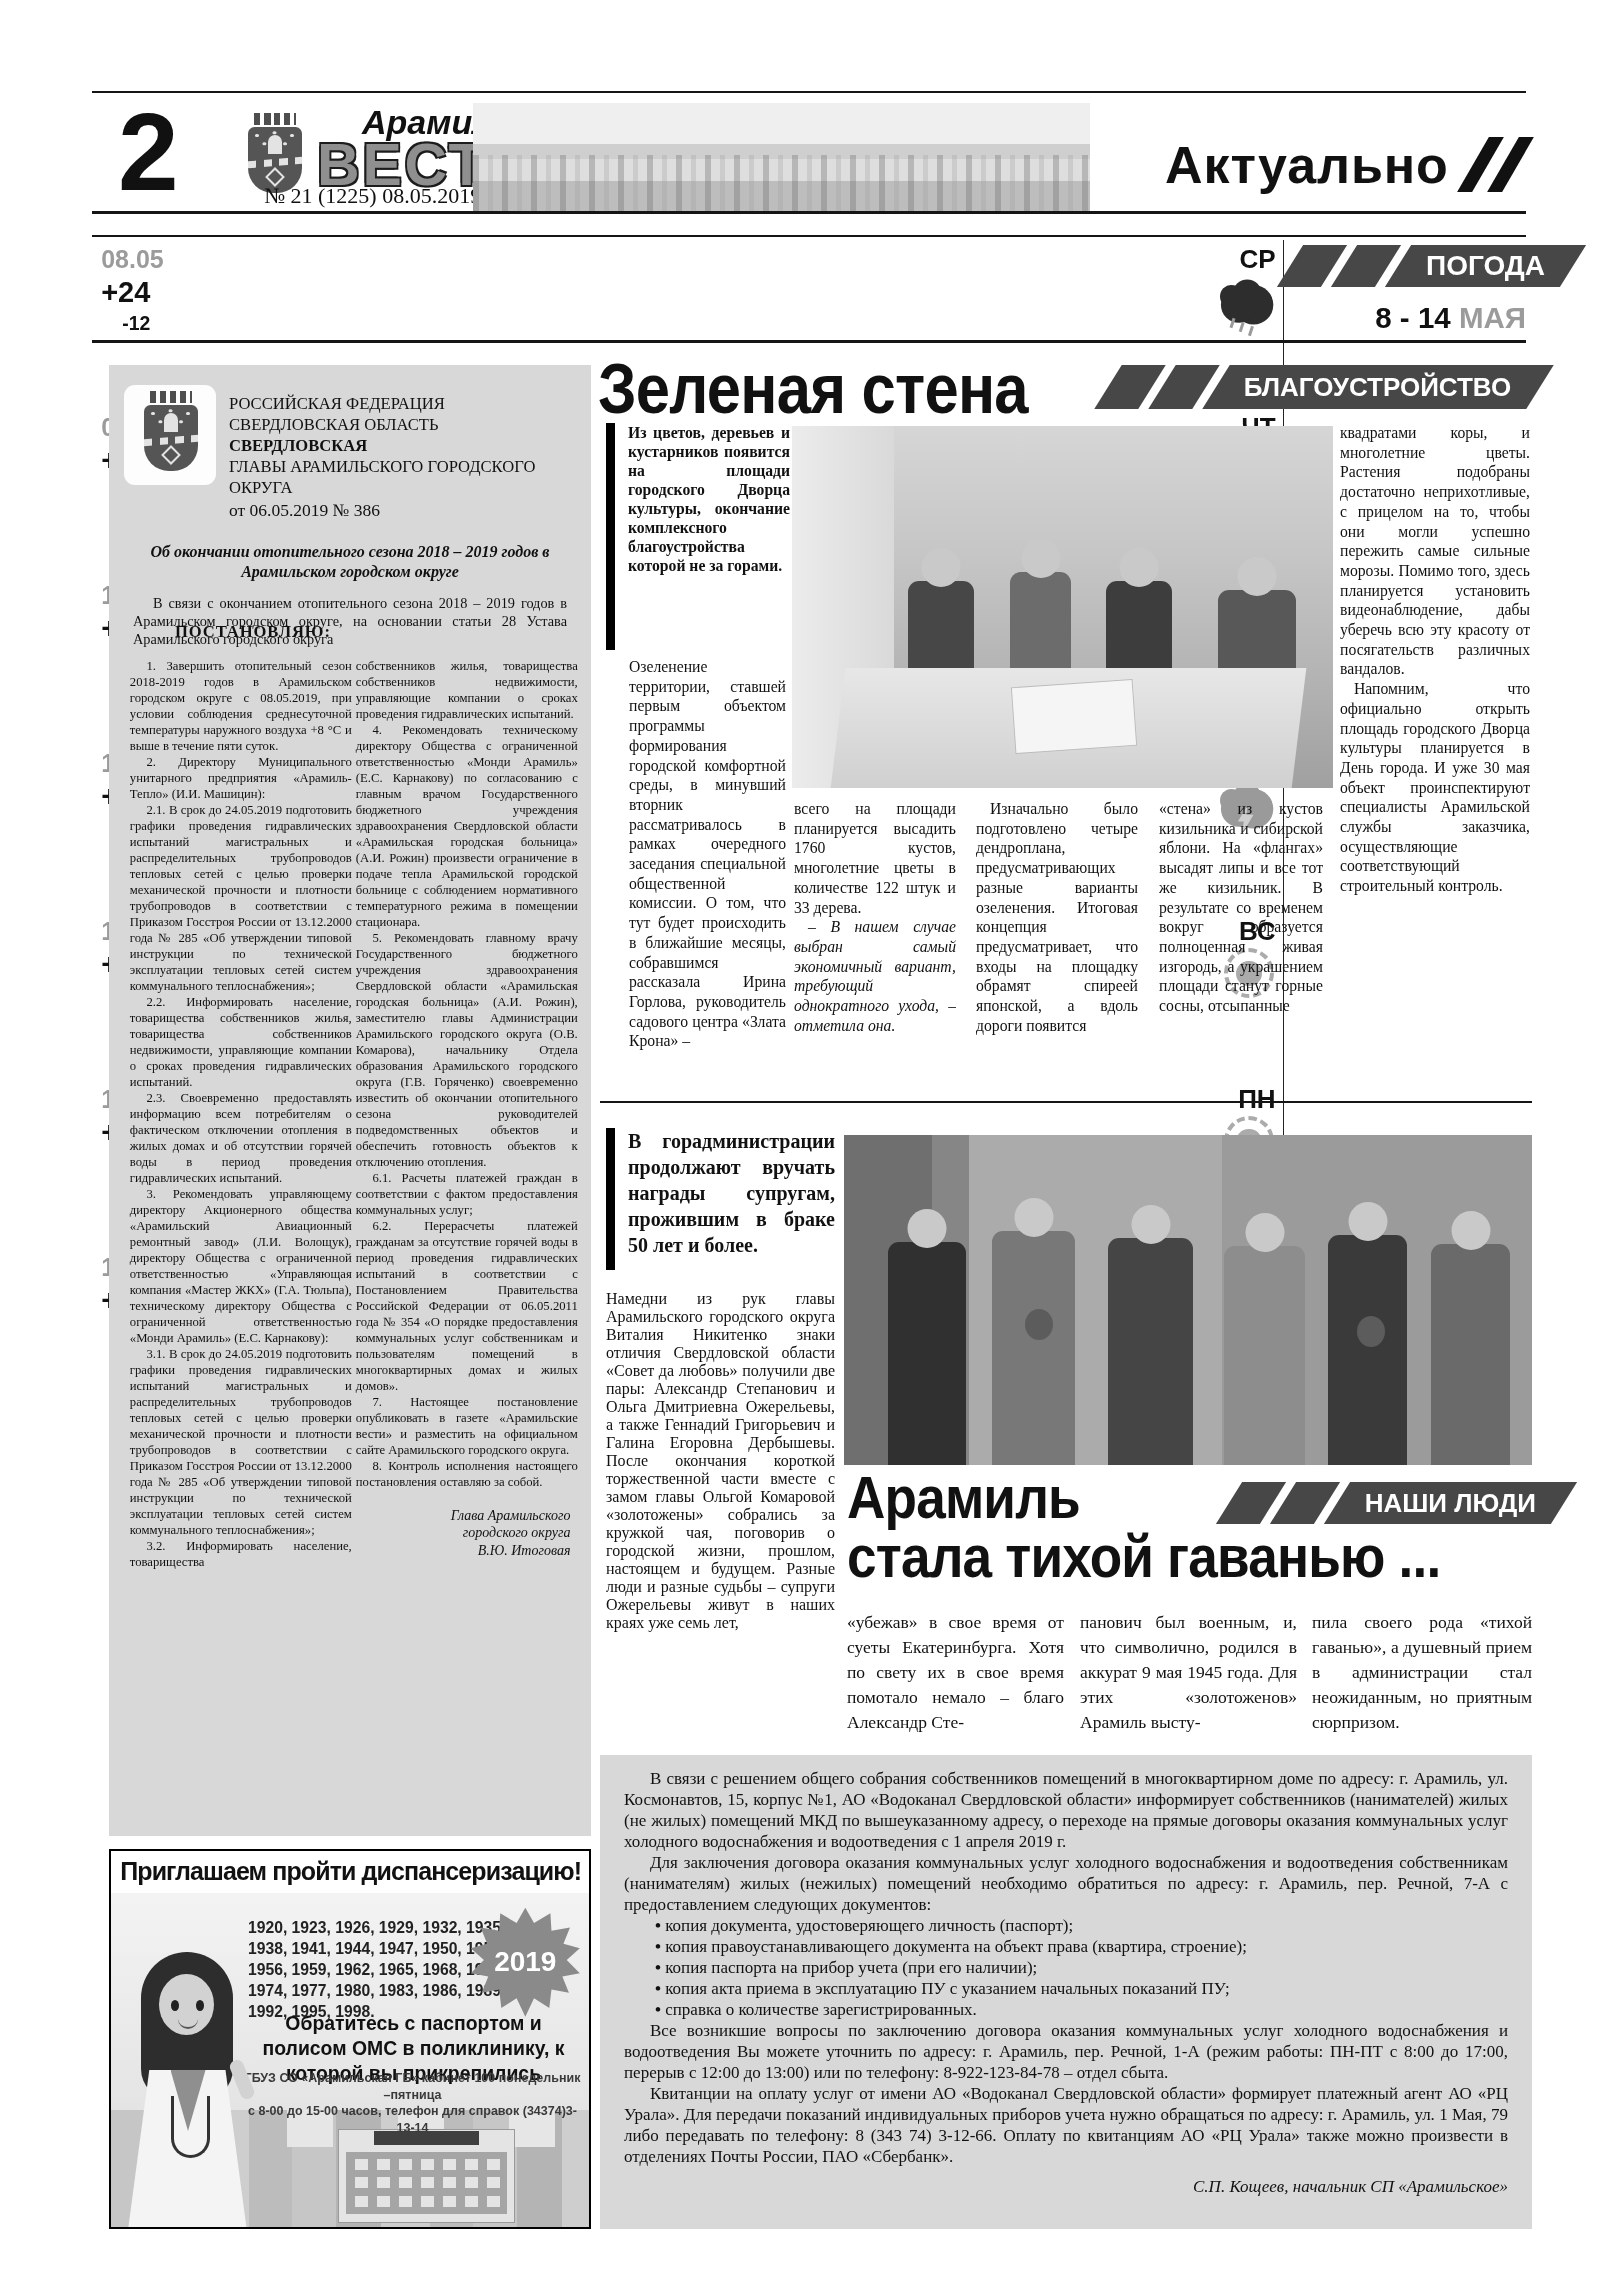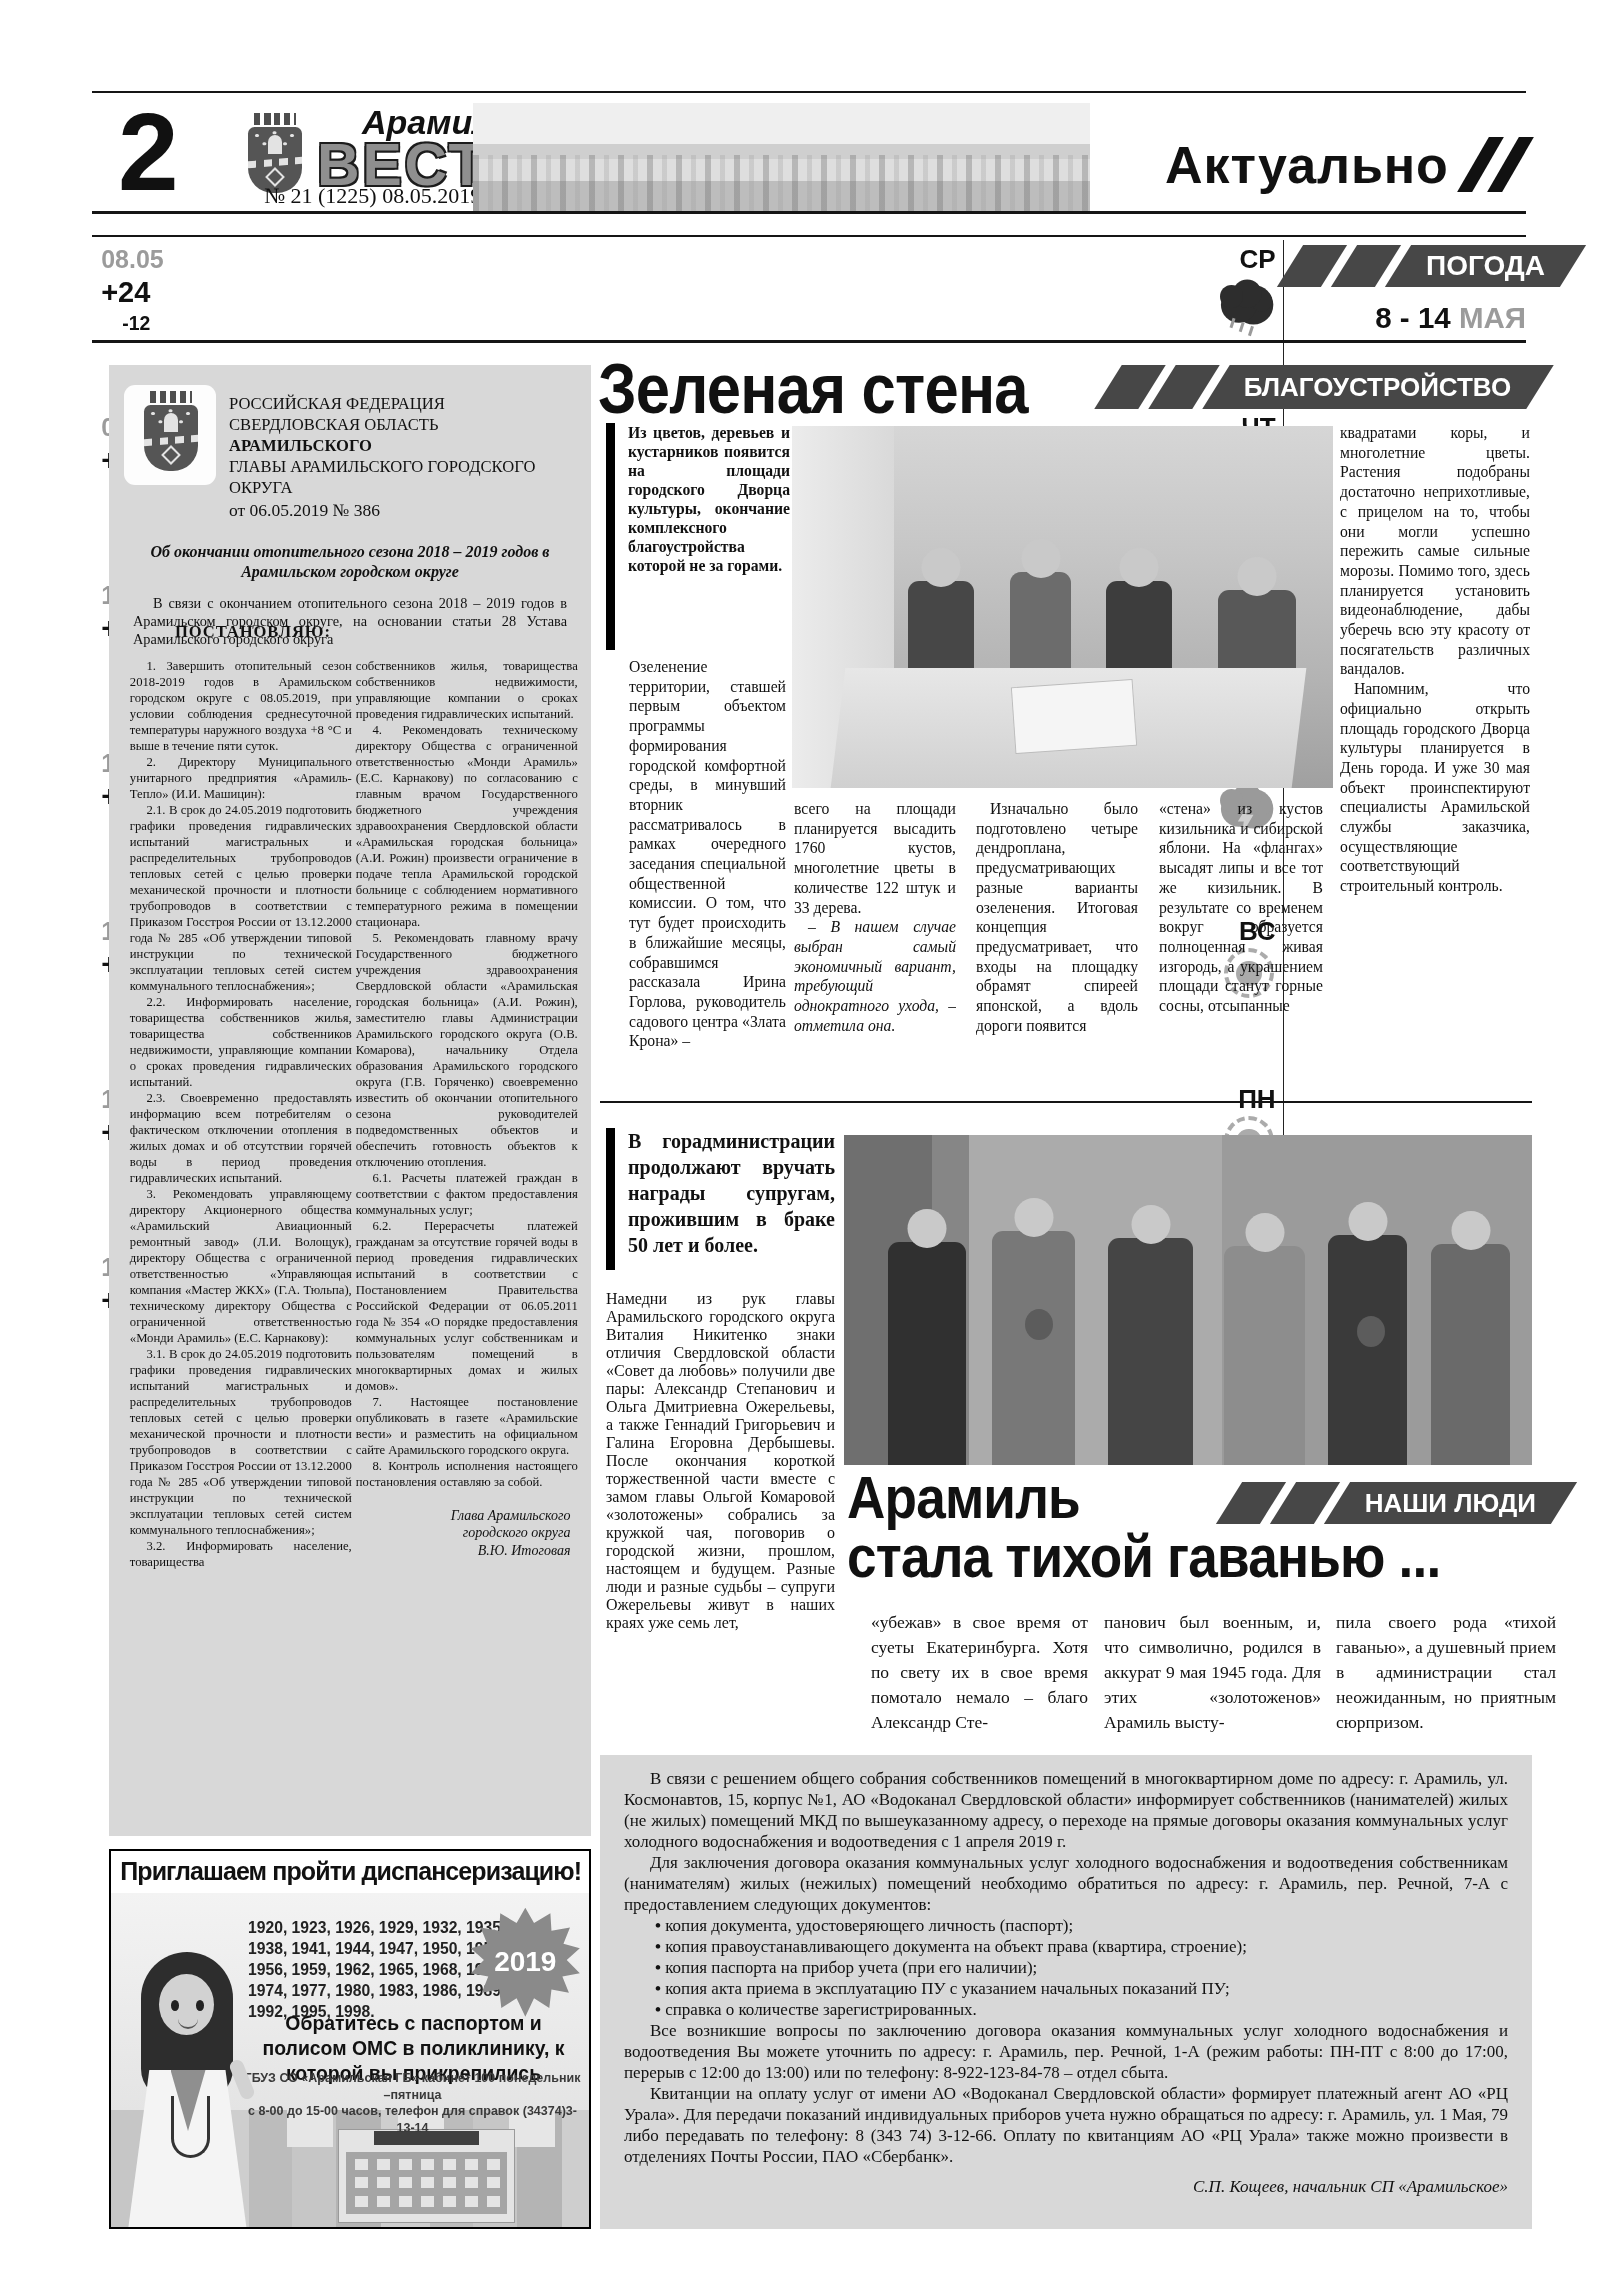--- a/index.html
+++ b/index.html
@@ -112,21 +112,21 @@
         border-radius:50%;background:#c9c9c9;}
   .photo2{left:844px;top:1135px;width:688px;height:330px;
         background:linear-gradient(90deg,#6f6f6f 0 88px,#868686 88px 125px,#ababab 125px 55%,#9b9b9b 55% 100%);}
   .bouquet{position:absolute;width:28px;height:31px;border-radius:50%;background:#5c5c5c;}
 
   
   .a2-lede{left:606px;top:1128px;width:207px;height:142px;font-size:20px;line-height:26px;overflow:hidden;}
   .a2-body{left:606px;top:1290px;width:229px;height:406px;font-size:16px;line-height:18px;text-align:justify;overflow:hidden;}
   .a2-title{left:847px;top:1469px;font:bold 59px "Liberation Sans",sans-serif;line-height:59px;letter-spacing:-0.9px;
         transform:scaleX(.9);transform-origin:0 0;white-space:nowrap;}
-  .a2-cols{font-size:17.5px;line-height:25px;text-align:justify;overflow:hidden;height:131px;margin-left:24px;}
+  .a2-cols{font-size:17.5px;line-height:25px;text-align:justify;overflow:hidden;height:131px;}
   .a2-ca{left:847px;top:1610px;width:217px;}
   .a2-cb{left:1080px;top:1610px;width:217px;}
   .a2-cc{left:1312px;top:1610px;width:220px;}
 
   
   .notice{left:600px;top:1755px;width:932px;height:474px;background:#d8d8d8;box-sizing:border-box;
         padding:13px 24px 0 24px;font-size:17px;line-height:21px;text-align:justify;overflow:hidden;}
   .notice p{margin:0;text-indent:26px;}
   .notice ul{margin:0;padding:0 0 0 31px;list-style:none;}
   .notice li{text-indent:0;}
@@ -309,21 +309,21 @@
       <div class="shield">
         <div class="stars"></div>
         <div class="dome"></div>
         <div class="wave"></div>
         <div class="diamond"></div>
       </div>
     </div>
     <div class="decree-org">
       <div>РОССИЙСКАЯ ФЕДЕРАЦИЯ</div>
       <div>СВЕРДЛОВСКАЯ ОБЛАСТЬ</div>
-      <div class="b">АРАМИЛЬСКОГО</div>
+      <div class="b">СВЕРДЛОВСКАЯ</div>
       <div>ГЛАВЫ АРАМИЛЬСКОГО ГОРОДСКОГО ОКРУГА</div>
     </div>
     <div class="decree-date">от 06.05.2019 № 386</div>
     <div class="decree-subject">Об окончании отопительного сезона 2018 – 2019 годов в Арамильском городском округе</div>
     <div class="decree-intro">В связи с окончанием отопительного сезона 2018 – 2019 годов в Арамильском городском округе, на основании статьи 28 Устава Арамильского городского округа</div>
     <div class="decree-resolve">ПОСТАНОВЛЯЮ:</div>
     <div class="decree-cols">
       <div class="dcol">
         <p>1. Завершить отопительный сезон 2018-2019 годов в Арамильском городском округе с 08.05.2019, при условии соблюдения среднесуточной температуры наружного воздуха +8 °С и выше в течение пяти суток.</p>
         <p>2. Директору Муниципального унитарного предприятия «Арамиль-Тепло» (И.И. Машицин):</p>

